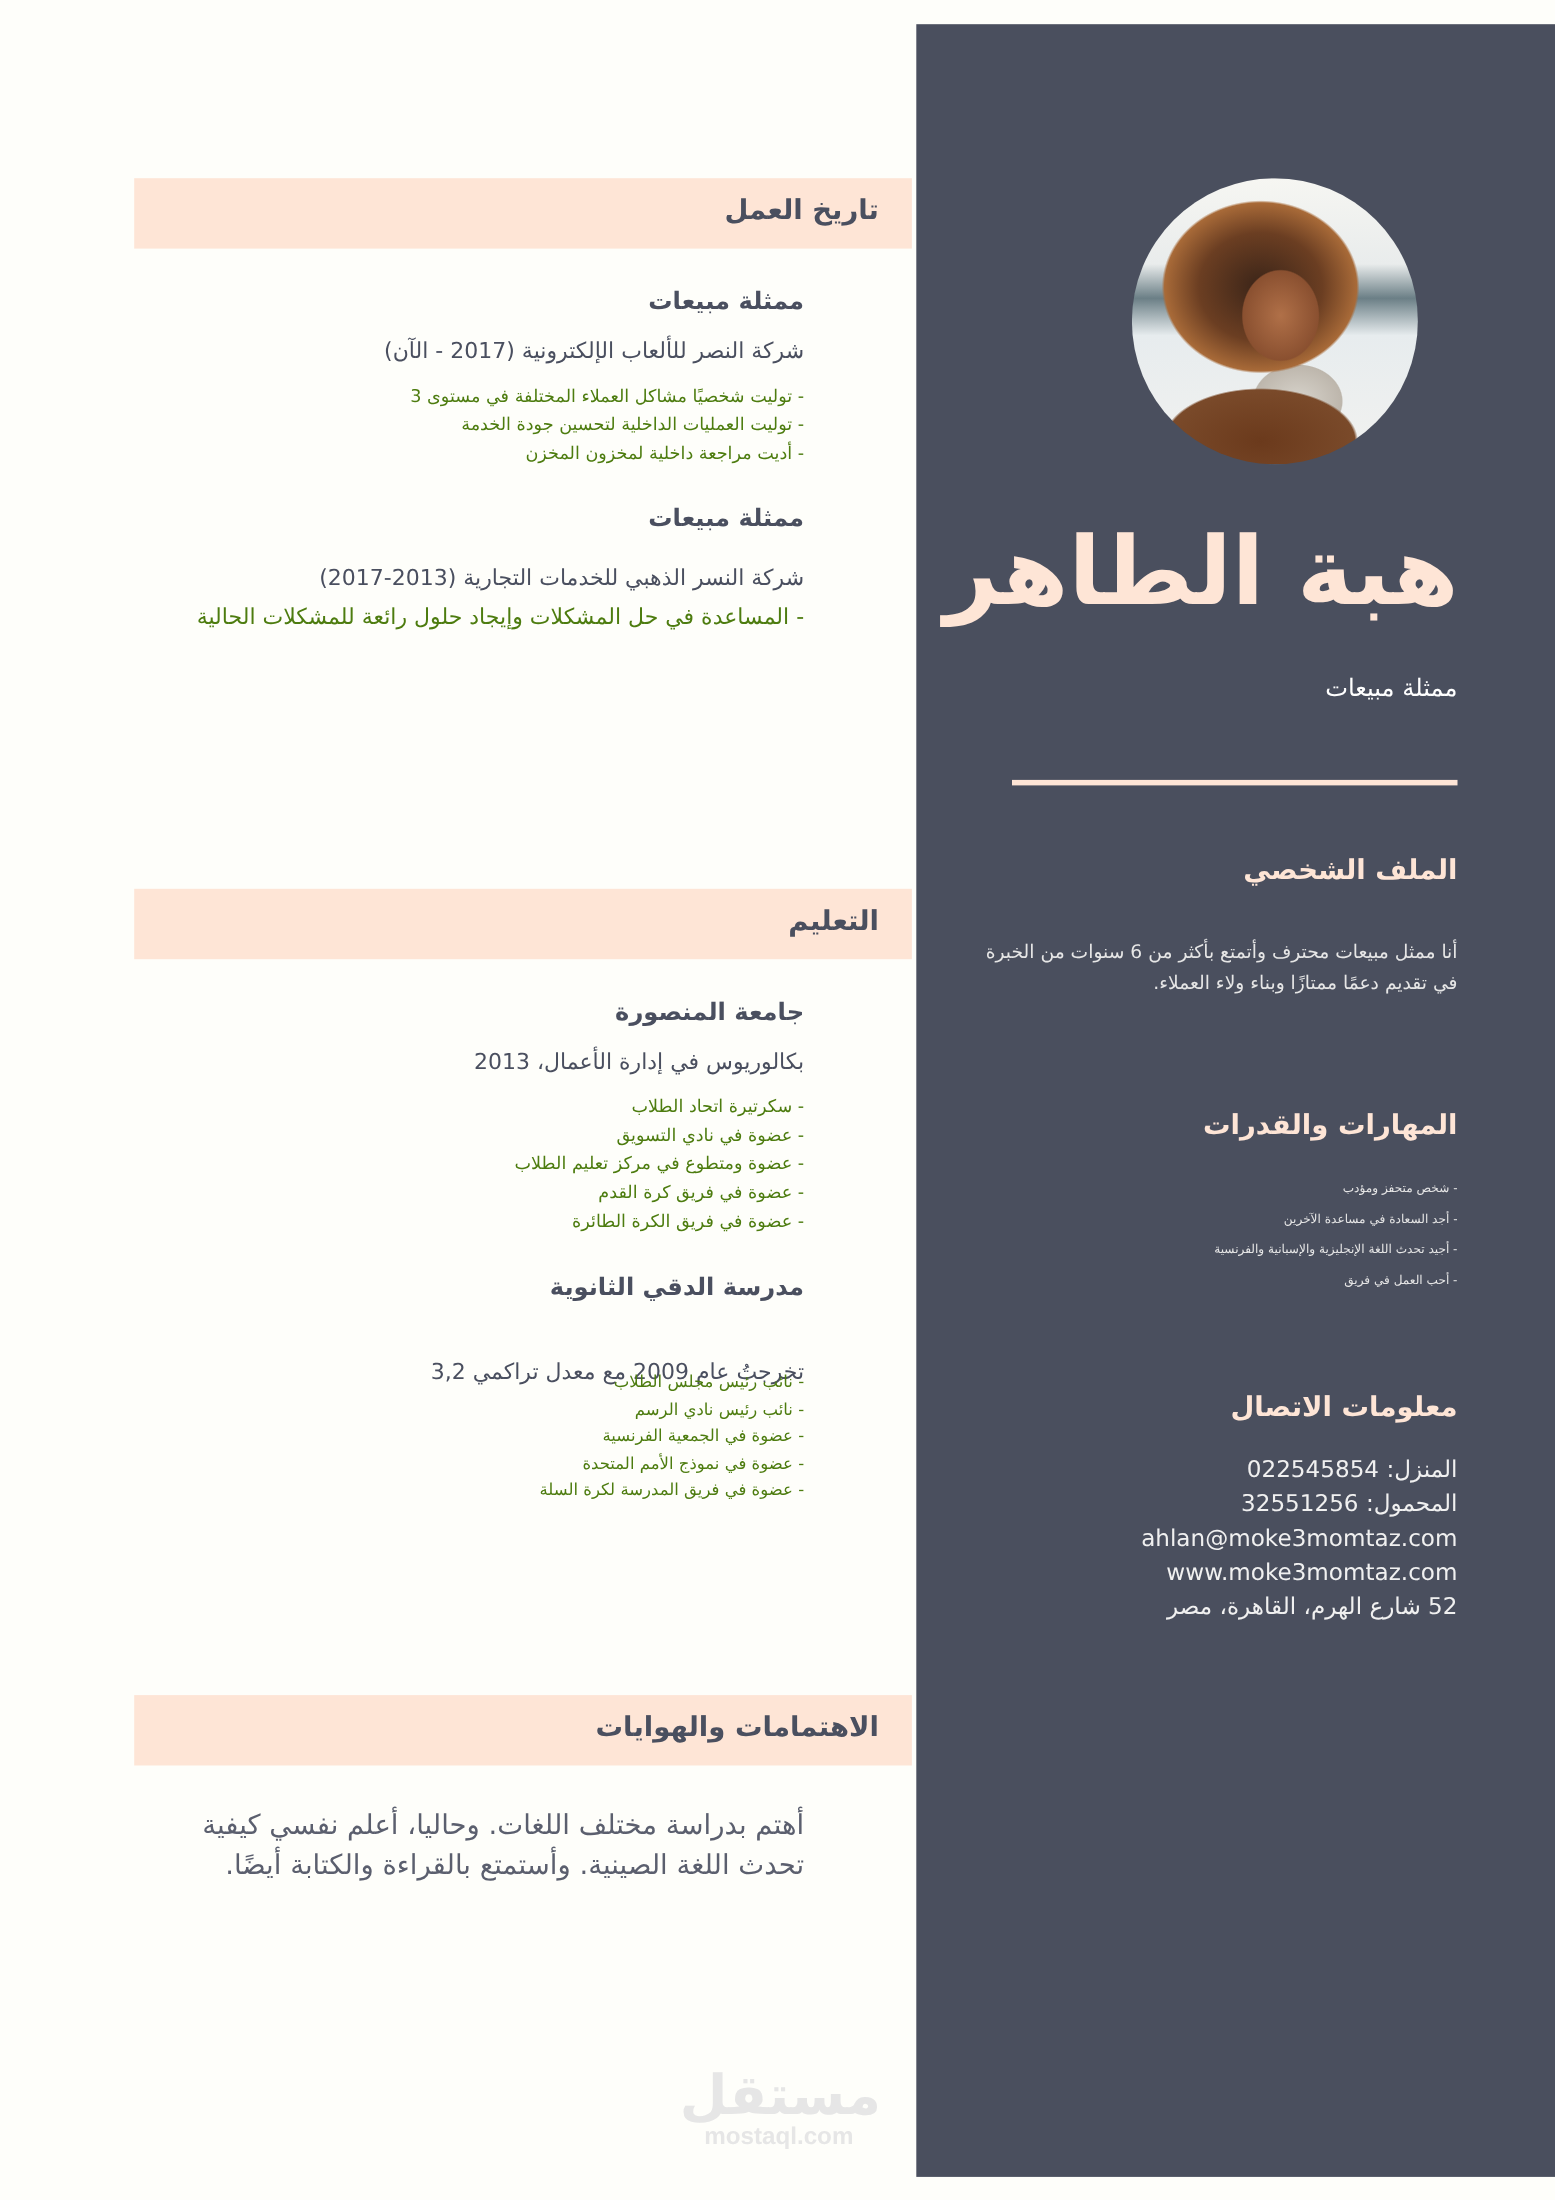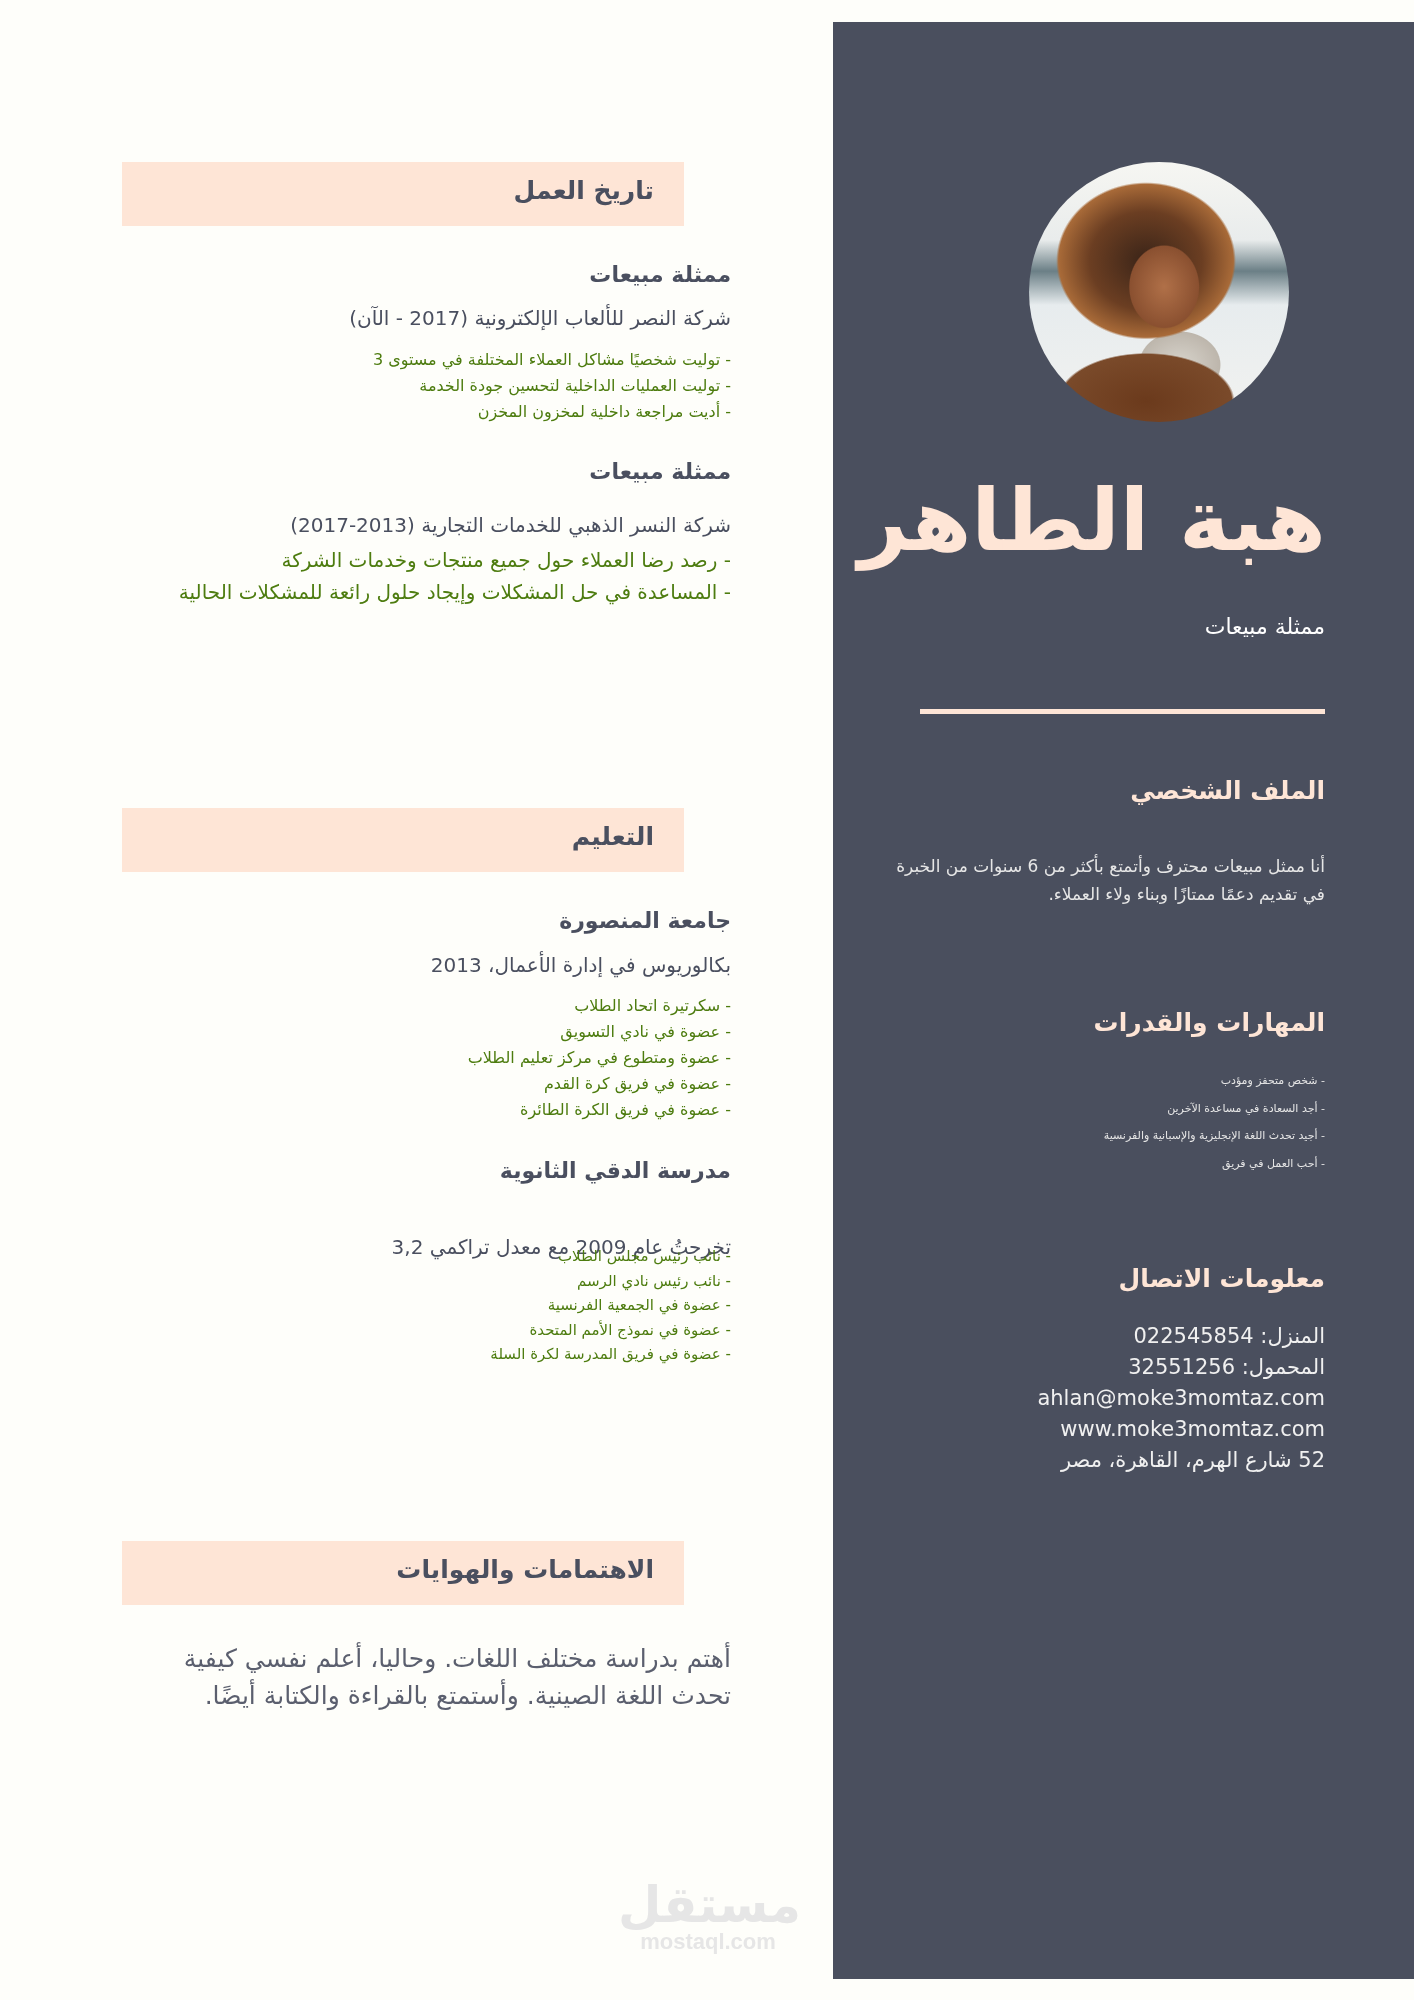--- a/index.html
+++ b/index.html
@@ -30,21 +30,21 @@
   .jobtitle { right:89px; top:614px; font-size:22px; color:#ffffff; letter-spacing:4px; white-space:nowrap; }
   .divider { left:920px; top:709px; width:405px; height:5px; background:#fee5d6; }
   .p-heading { right:89px; font-size:25px; color:#fee5d6; font-weight:bold; letter-spacing:2px; white-space:nowrap; }
   .p-text { right:89px; width:430px; font-size:17px; color:#e6e6e6; line-height:28px; }
   .p-list { right:89px; font-size:11px; color:#e6e6e6; line-height:27.5px; white-space:nowrap; }
   .contact { right:89px; font-size:21px; color:#f0f0f0; line-height:31px; white-space:nowrap; }
   .contact div { text-align:right; }
   .ltr { direction:ltr; unicode-bidi:embed; }
 
   
-  .band { left:122px; width:562px; height:64px; background:#fee5d6; }
+  .band { left:122px; width:707px; height:64px; background:#fee5d6; }
   .band-title { position:absolute; right:30px; top:14px; font-size:25px; font-weight:bold; color:#4a4f5f; white-space:nowrap; letter-spacing:1px; }
   .l-h1 { right:683px; font-size:22px; font-weight:bold; color:#4a4f5f; white-space:nowrap; }
   .l-h2 { right:683px; font-size:20px; color:#4a4f5f; white-space:nowrap; letter-spacing:1px; }
   .l-list { right:683px; color:#4d7c0f; white-space:nowrap; }
   .l-list.small { font-size:16px; line-height:26px; }
   .l-list.xs { font-size:15px; line-height:24.5px; }
   .l-list.big { font-size:20px; line-height:32px; }
   .interests { right:683px; width:600px; font-size:25px; line-height:37px; color:#5b5f6e; }
 
   .watermark { left:618px; top:1880px; width:180px; text-align:center; color:#e6e6e6; }
@@ -88,21 +88,20 @@
 <div class="abs rtl l-h2" style="top:306px;">شركة النصر للألعاب الإلكترونية (2017 - الآن)</div>
 <div class="abs rtl l-list small" style="top:347px;">
   <div>- توليت شخصيًا مشاكل العملاء المختلفة في مستوى 3</div>
   <div>- توليت العمليات الداخلية لتحسين جودة الخدمة</div>
   <div>- أديت مراجعة داخلية لمخزون المخزن</div>
 </div>
 
 <div class="abs rtl l-h1" style="top:459px;">ممثلة مبيعات</div>
 <div class="abs rtl l-h2" style="top:513px;">شركة النسر الذهبي للخدمات التجارية (2013-2017)</div>
 <div class="abs rtl l-list big" style="top:544px;">
-  <div>- رصد رضا العملاء حول جميع منتجات وخدمات الشركة</div>
   <div>- المساعدة في حل المشكلات وإيجاد حلول رائعة للمشكلات الحالية</div>
 </div>
 
 <div class="abs band" style="top:808px;">
   <div class="rtl band-title">التعليم</div>
 </div>
 
 <div class="abs rtl l-h1" style="top:908px;">جامعة المنصورة</div>
 <div class="abs rtl l-h2" style="top:953px;">بكالوريوس في إدارة الأعمال، 2013</div>
 <div class="abs rtl l-list small" style="top:993px;">

